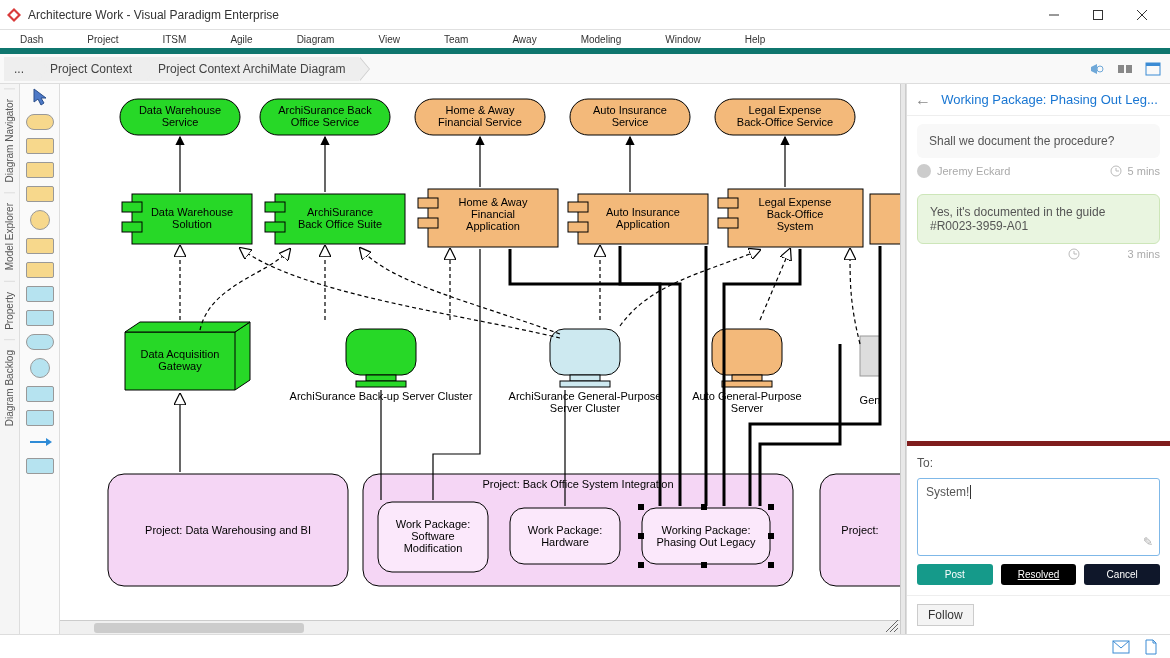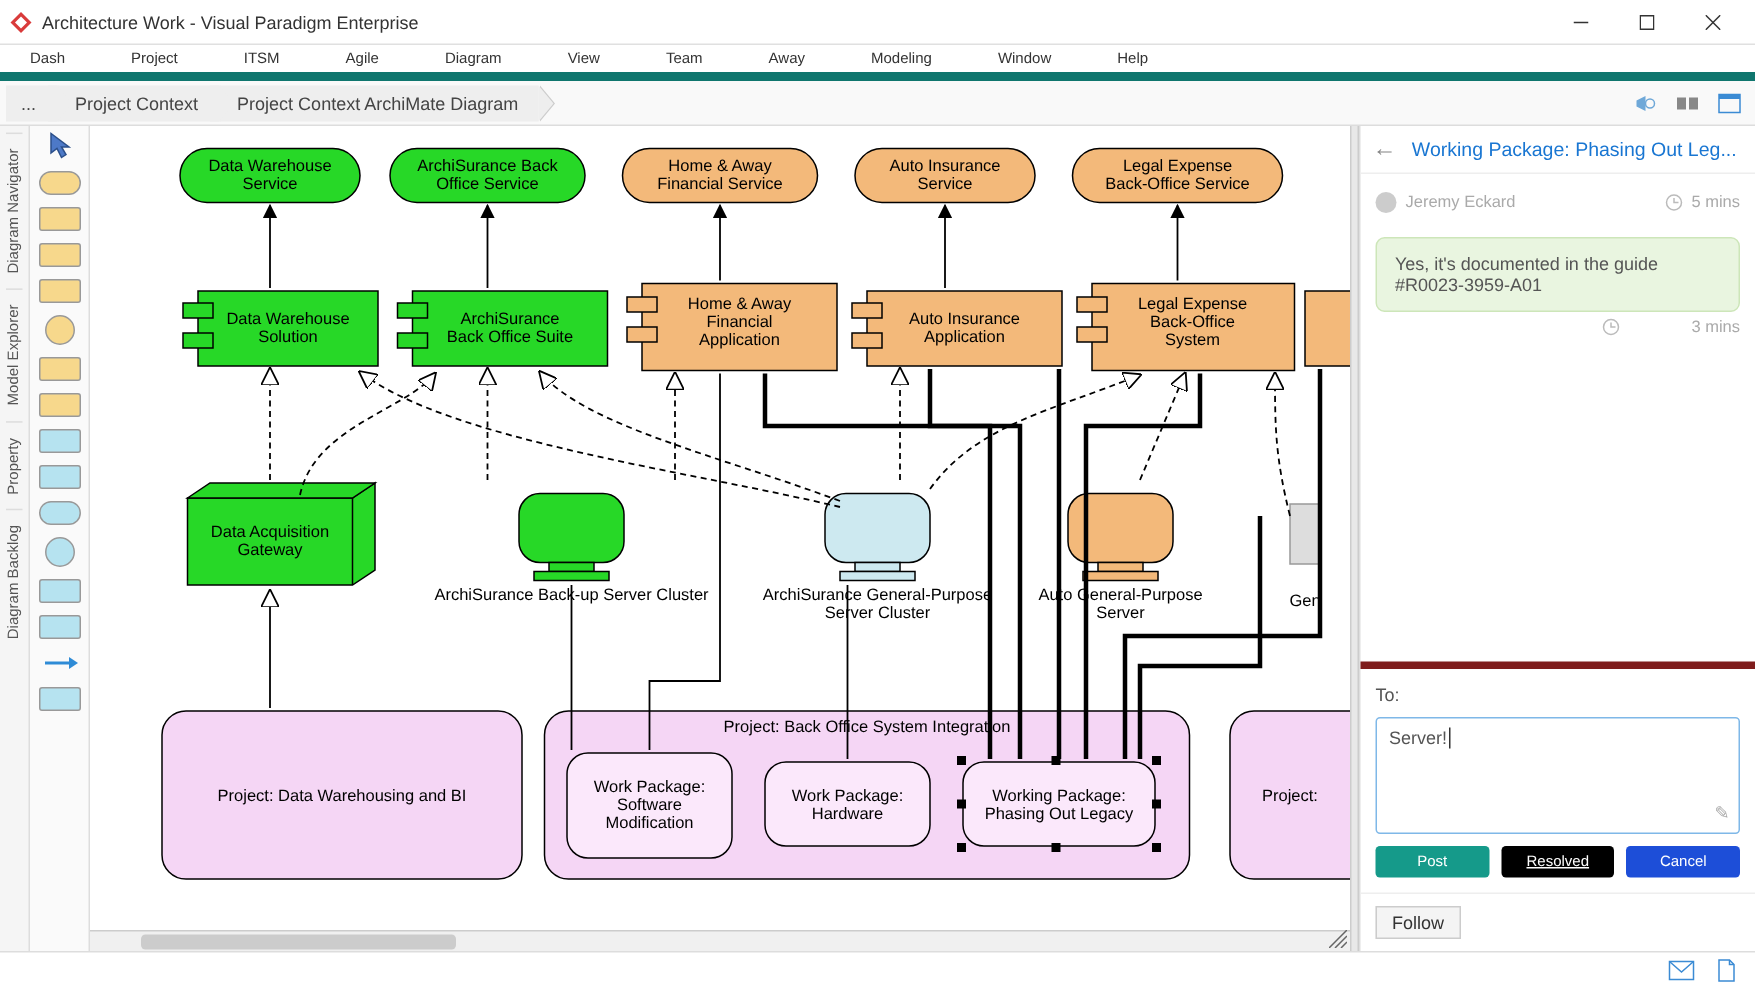--- a/index.html
+++ b/index.html
@@ -53,21 +53,21 @@
   .pillrow { border:1px solid #ddd; border-radius:3px; padding:3px 4px; font-size:11px; display:flex; align-items:center; gap:4px;}
   .pill { background:#e9f5e0; border:1px solid #b6d79b; border-radius:2px; padding:1px 4px; color:#4a7a2f;}
   .pill .x { margin-left:4px; cursor:pointer; color:#4a7a2f;}
   .placeholder { color:#aaa; font-style:italic;}
   .msgbox { margin-top:8px; border:1px solid #7fb8e8; border-radius:3px; height:78px; padding:6px 8px; font-size:12px; color:#555; position:relative;}
   .msgbox .pencil { position:absolute; right:6px; bottom:6px; color:#aaa;}
   .btnrow { display:flex; gap:8px; margin-top:8px;}
   .btn { flex:1; text-align:center; padding:5px 0; border-radius:3px; font-size:10px; color:#fff; cursor:pointer;}
   .btn.post { background:#159a8a;}
   .btn.res { background:#000000;text-decoration:underline;}
-  .btn.cancel { background:#1d4ed8;}
+  .btn.cancel { background:#0f172a;}
   .followrow { padding:8px 10px; border-top:1px solid #eee;}
   .follow { display:inline-block; padding:3px 10px; border:1px solid #ccc; background:#f4f4f4; font-size:12px; cursor:pointer;}
 
   
   .status { height:24px; border-top:1px solid #ddd; display:flex; align-items:center; justify-content:flex-end; gap:14px; padding:0 12px;}
   .status svg { cursor:pointer;}
 
   
   .svc-green { fill:#27d827; stroke:#000; stroke-width:1;}
   .svc-orange { fill:#f3b97a; stroke:#000; stroke-width:1;}
@@ -363,20 +363,21 @@
   </div>
 
   <div class="vsplit"></div>
 
   <div class="rightpanel">
     <div class="rp-head">
       <span class="back">←</span>
       <span class="title">Working Package: Phasing Out Leg...</span>
     </div>
     <div class="chat">
+      <div class="bubble-in">Shall we document the procedure?</div>
       <div class="meta">
         <span class="avatar"></span>
         <span>Jeremy Eckard</span>
         <span style="flex:1"></span>
         <svg width="12" height="12">
             <circle cx="6" cy="6" r="5" fill="none" stroke="#bbb"></circle>
             <path d="M6 3 V6 H9" stroke="#bbb" fill="none"></path>
           </svg>
         <span>5 mins</span>
       </div>
@@ -385,21 +386,21 @@
         <svg width="12" height="12">
             <circle cx="6" cy="6" r="5" fill="none" stroke="#bbb"></circle>
             <path d="M6 3 V6 H9" stroke="#bbb" fill="none"></path>
           </svg>
         <span>3 mins</span>
       </div>
     </div>
     <div class="compose">
       <div class="to-label">To:</div>
       <div class="msgbox">
-        <span>Server!</span><span style="border-left:1px solid #333; margin-left:1px;">​</span>
+        <span>System!</span><span style="border-left:1px solid #333; margin-left:1px;">​</span>
         <span class="pencil">✎</span>
       </div>
       <div class="btnrow">
         <div class="btn post">Post</div>
         <div class="btn res">Resolved</div>
         <div class="btn cancel">Cancel</div>
       </div>
     </div>
     <div class="followrow">
       <span class="follow">Follow</span>

